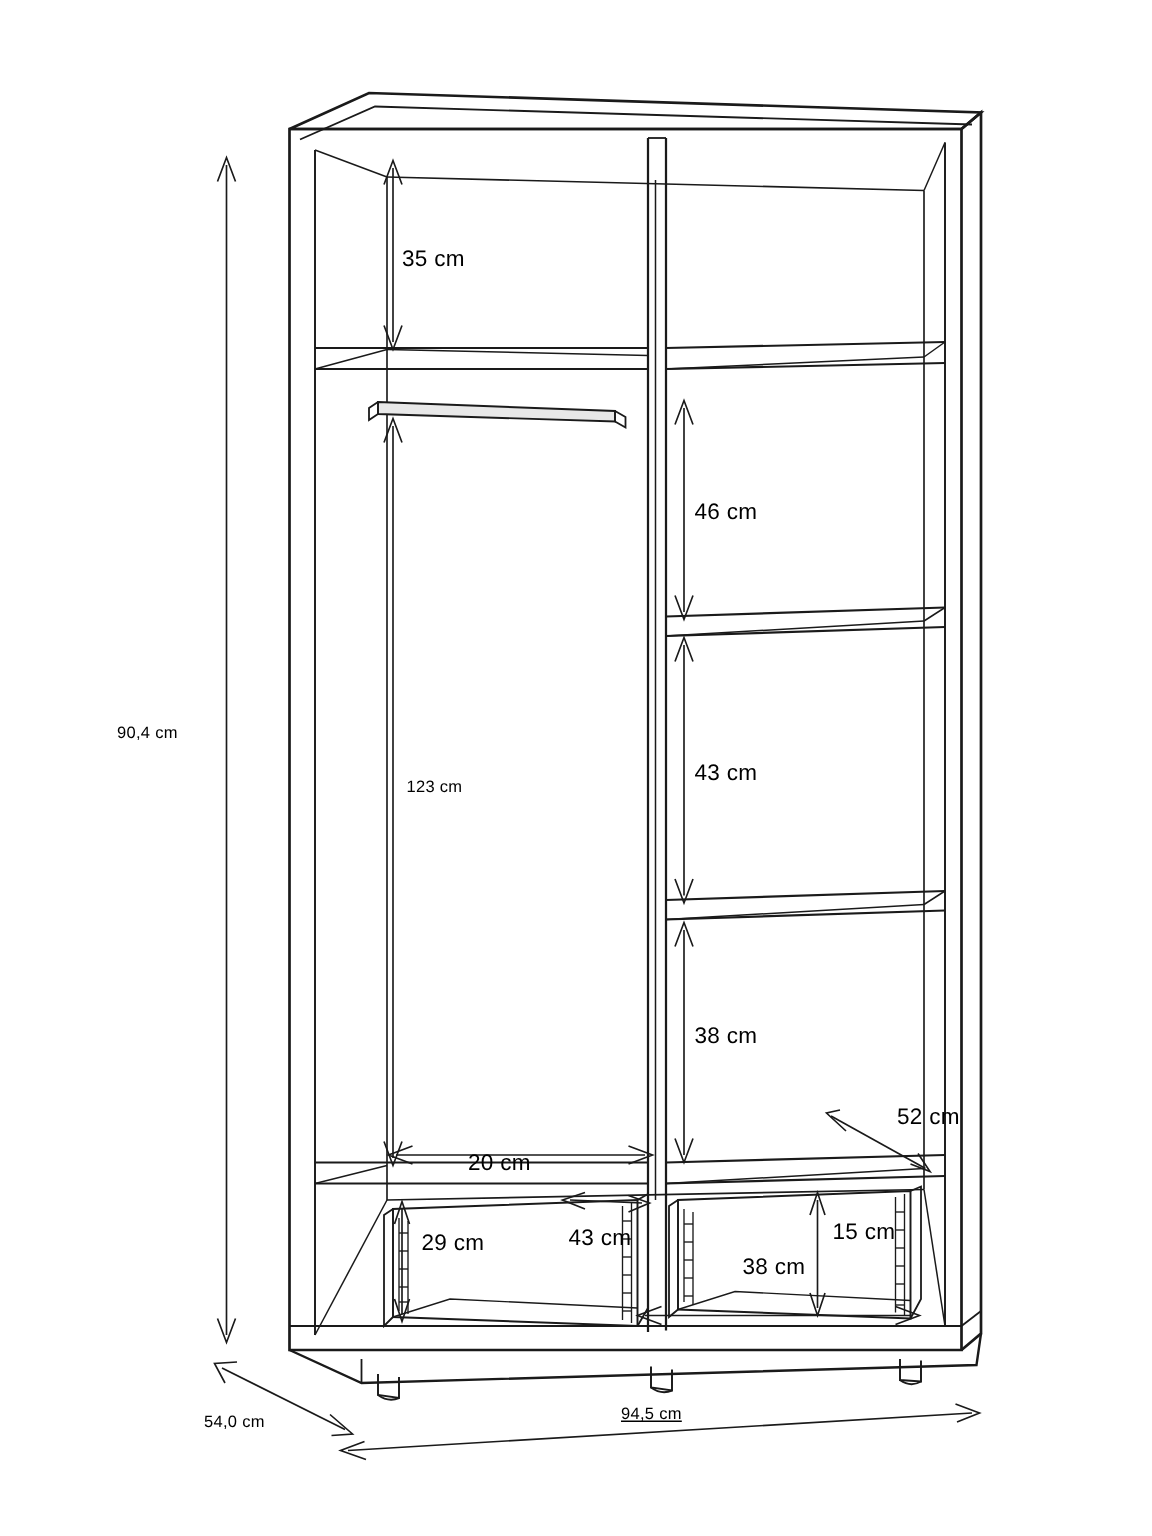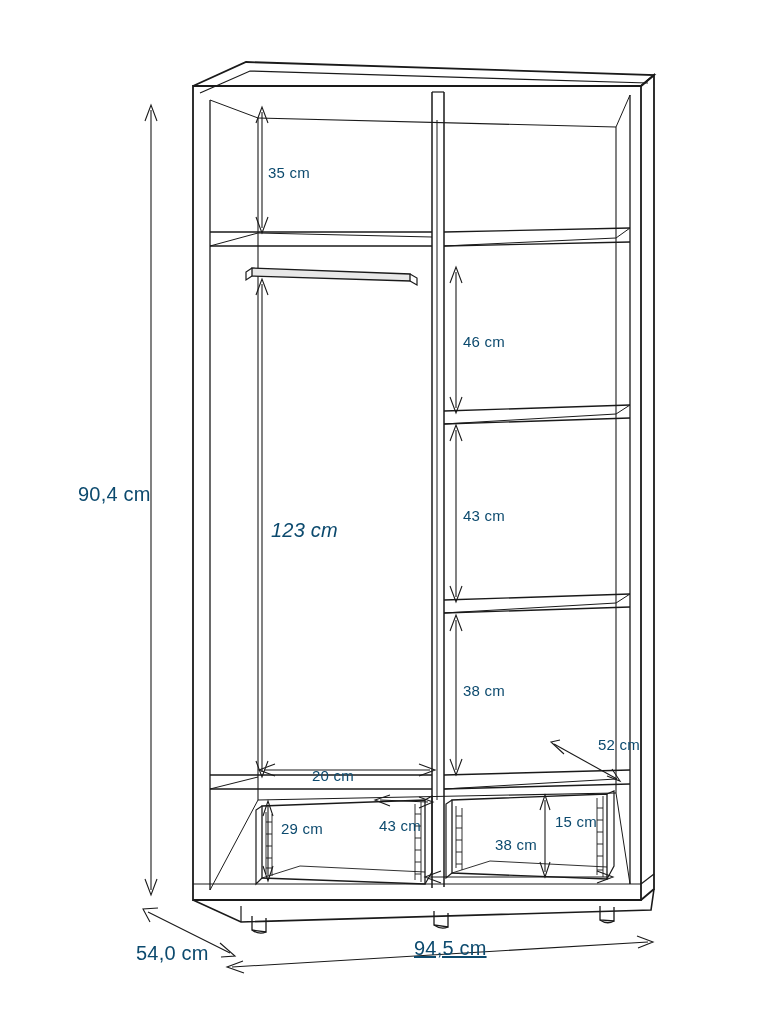--- a/index.html
+++ b/index.html
@@ -21,26 +21,26 @@
   }
   #stage svg {
     position: absolute;
     top: 0;
     left: 0;
   }
   .dimlabel {
     position: absolute;
     font-family: "Liberation Sans", sans-serif;
     font-size: 15px;
-    color: #0c4a6e;
+    color: #000000;
     white-space: nowrap;
     letter-spacing: 0.2px;
   }
   .dimlabel.big {
-    font-size: 20px;
+    font-size: 11px;
   }
 </style>
 </head>
 <body>
 
 <div id="stage">
 
   <svg width="768" height="1024" viewBox="0 0 768 1024">
     <g fill="none" stroke="#1a1a1a" stroke-width="1.6" stroke-linejoin="miter" stroke-linecap="butt">
 
@@ -268,21 +268,21 @@
         </g>
 
       </g>
     </g>
   </svg>
 
   <div class="dimlabel big" style="left:78px; top:483px;">90,4 cm</div>
 
   <div class="dimlabel" style="left:268px; top:164px;">35 cm</div>
 
-  <div class="dimlabel big" style="left:271px; top:519px;font-style:italic;">123 cm</div>
+  <div class="dimlabel big" style="left:271px; top:519px;">123 cm</div>
 
   <div class="dimlabel" style="left:463px; top:333px;">46 cm</div>
 
   <div class="dimlabel" style="left:463px; top:507px;">43 cm</div>
 
   <div class="dimlabel" style="left:463px; top:682px;">38 cm</div>
 
   <div class="dimlabel" style="left:566px; top:736px;margin-left:32px;">52 cm</div>
 
   <div class="dimlabel" style="left:312px; top:767px;">20 cm</div>

